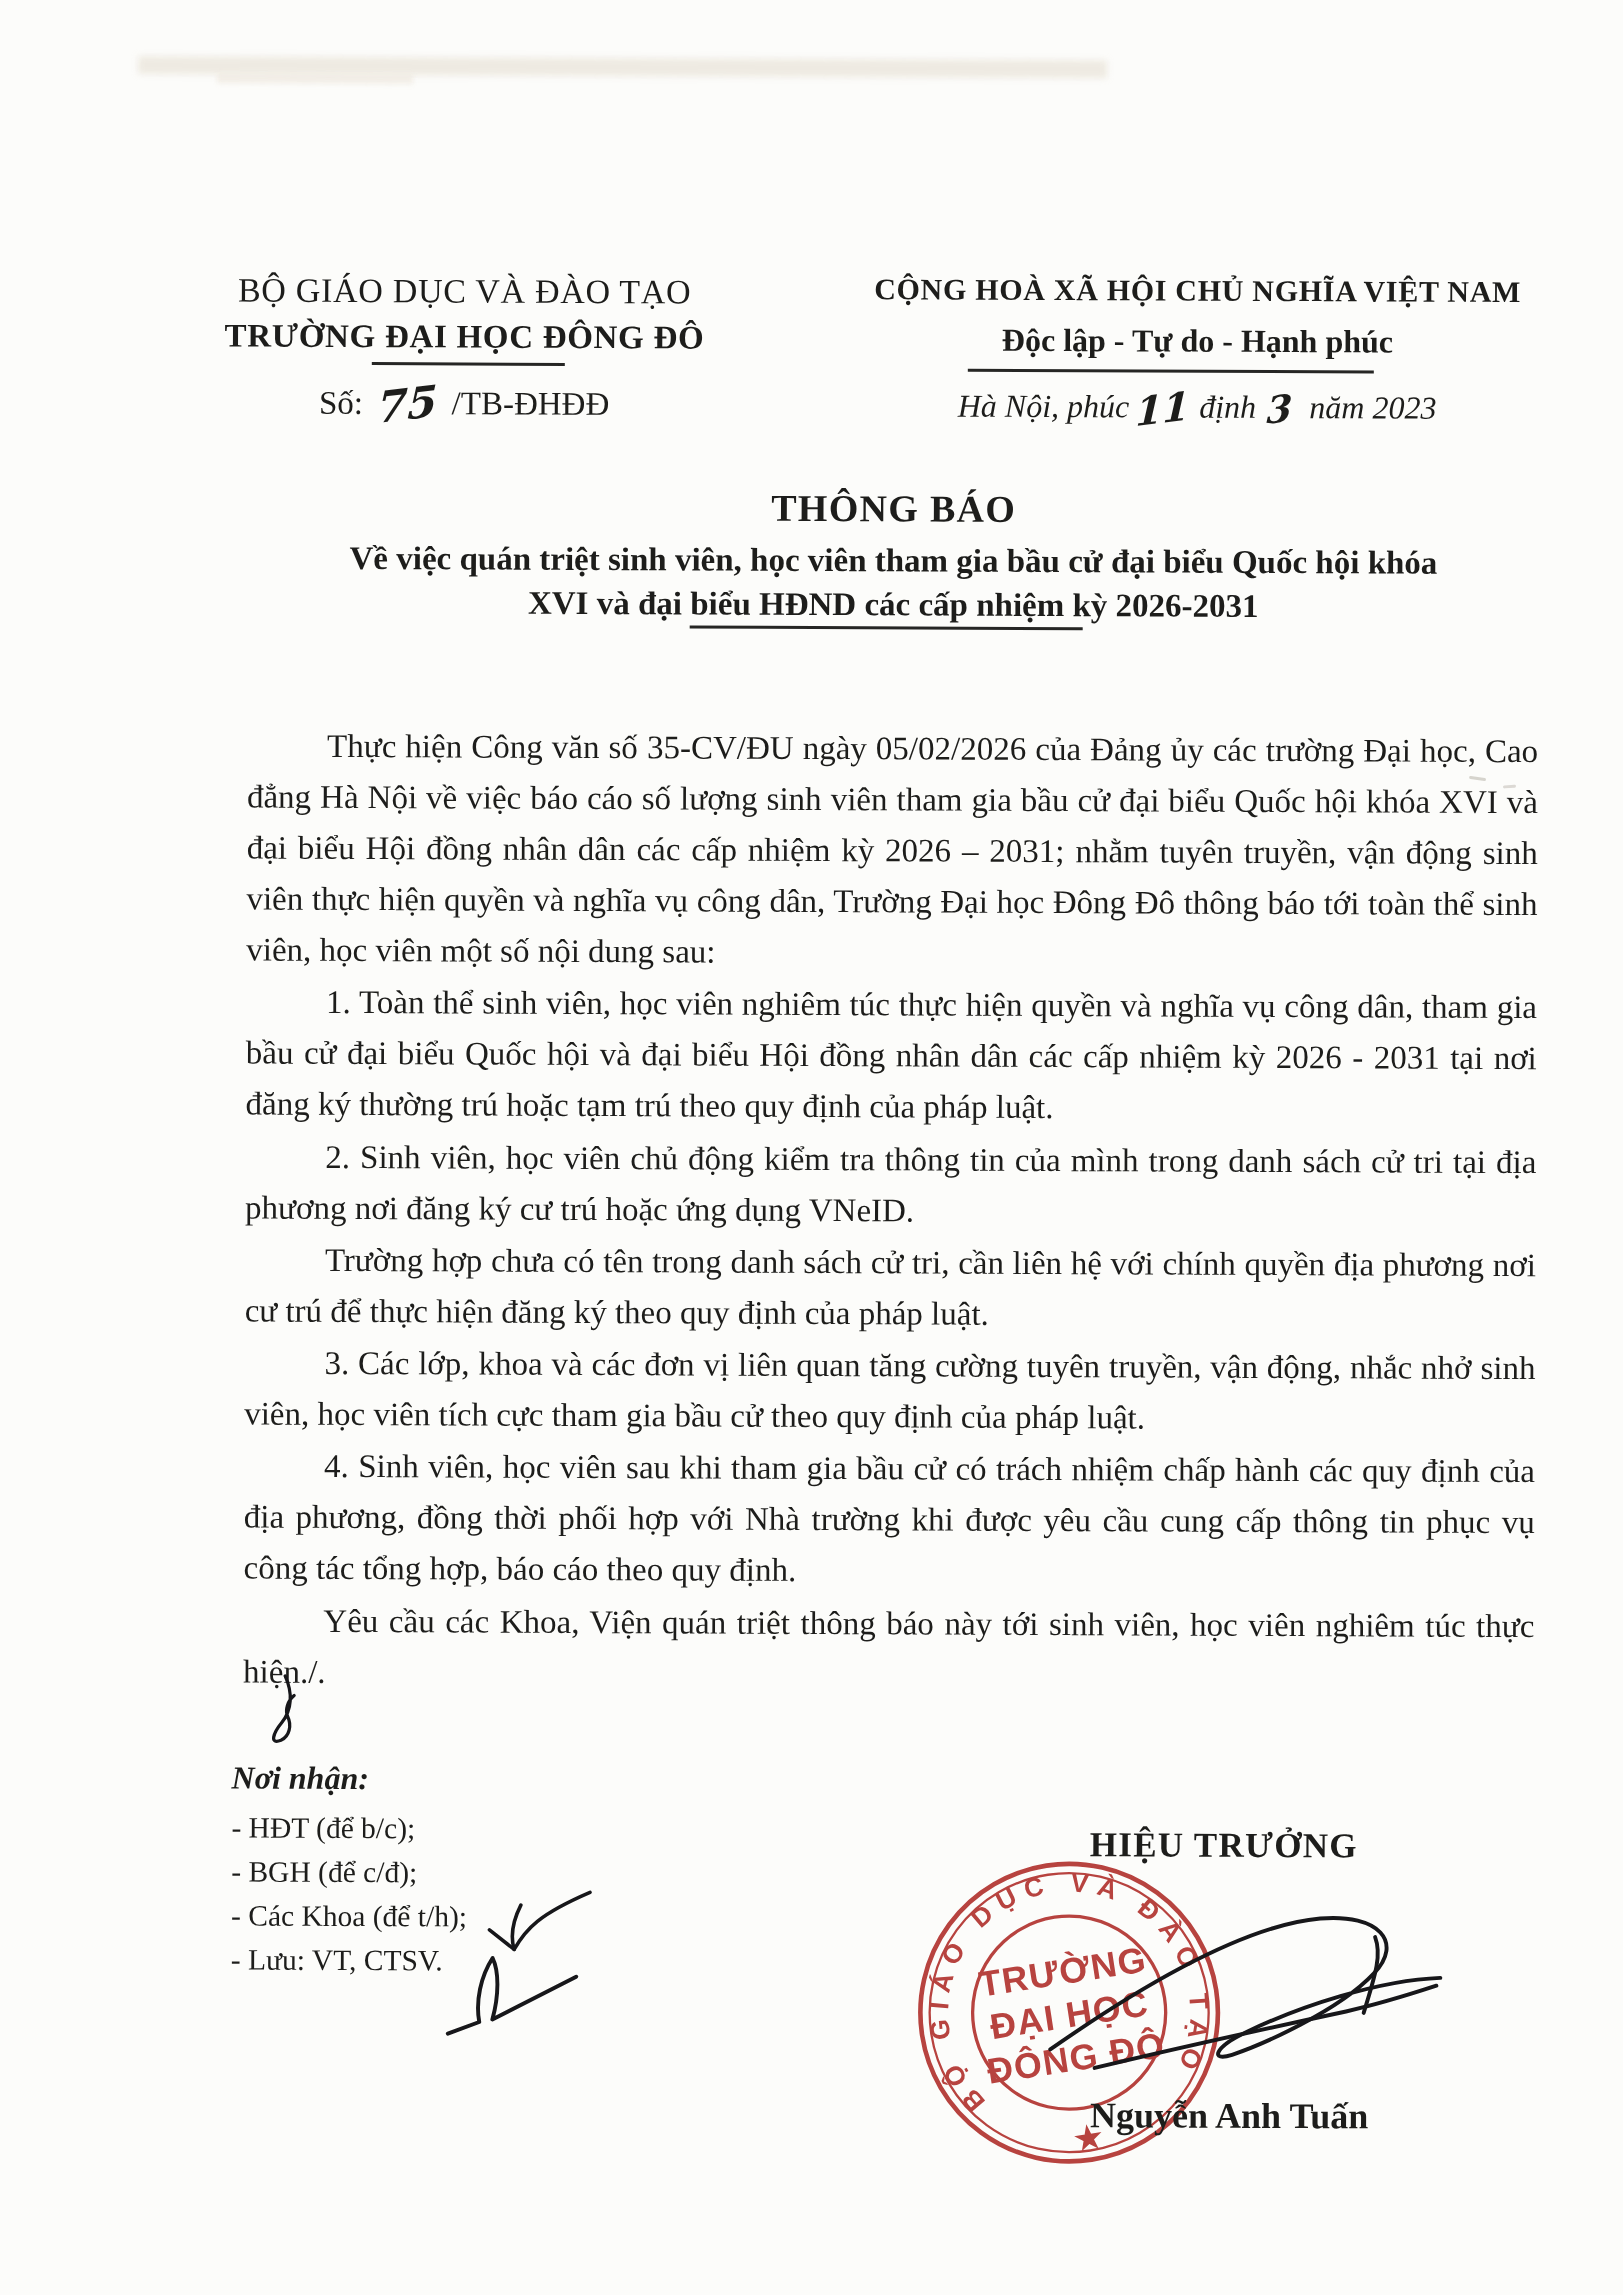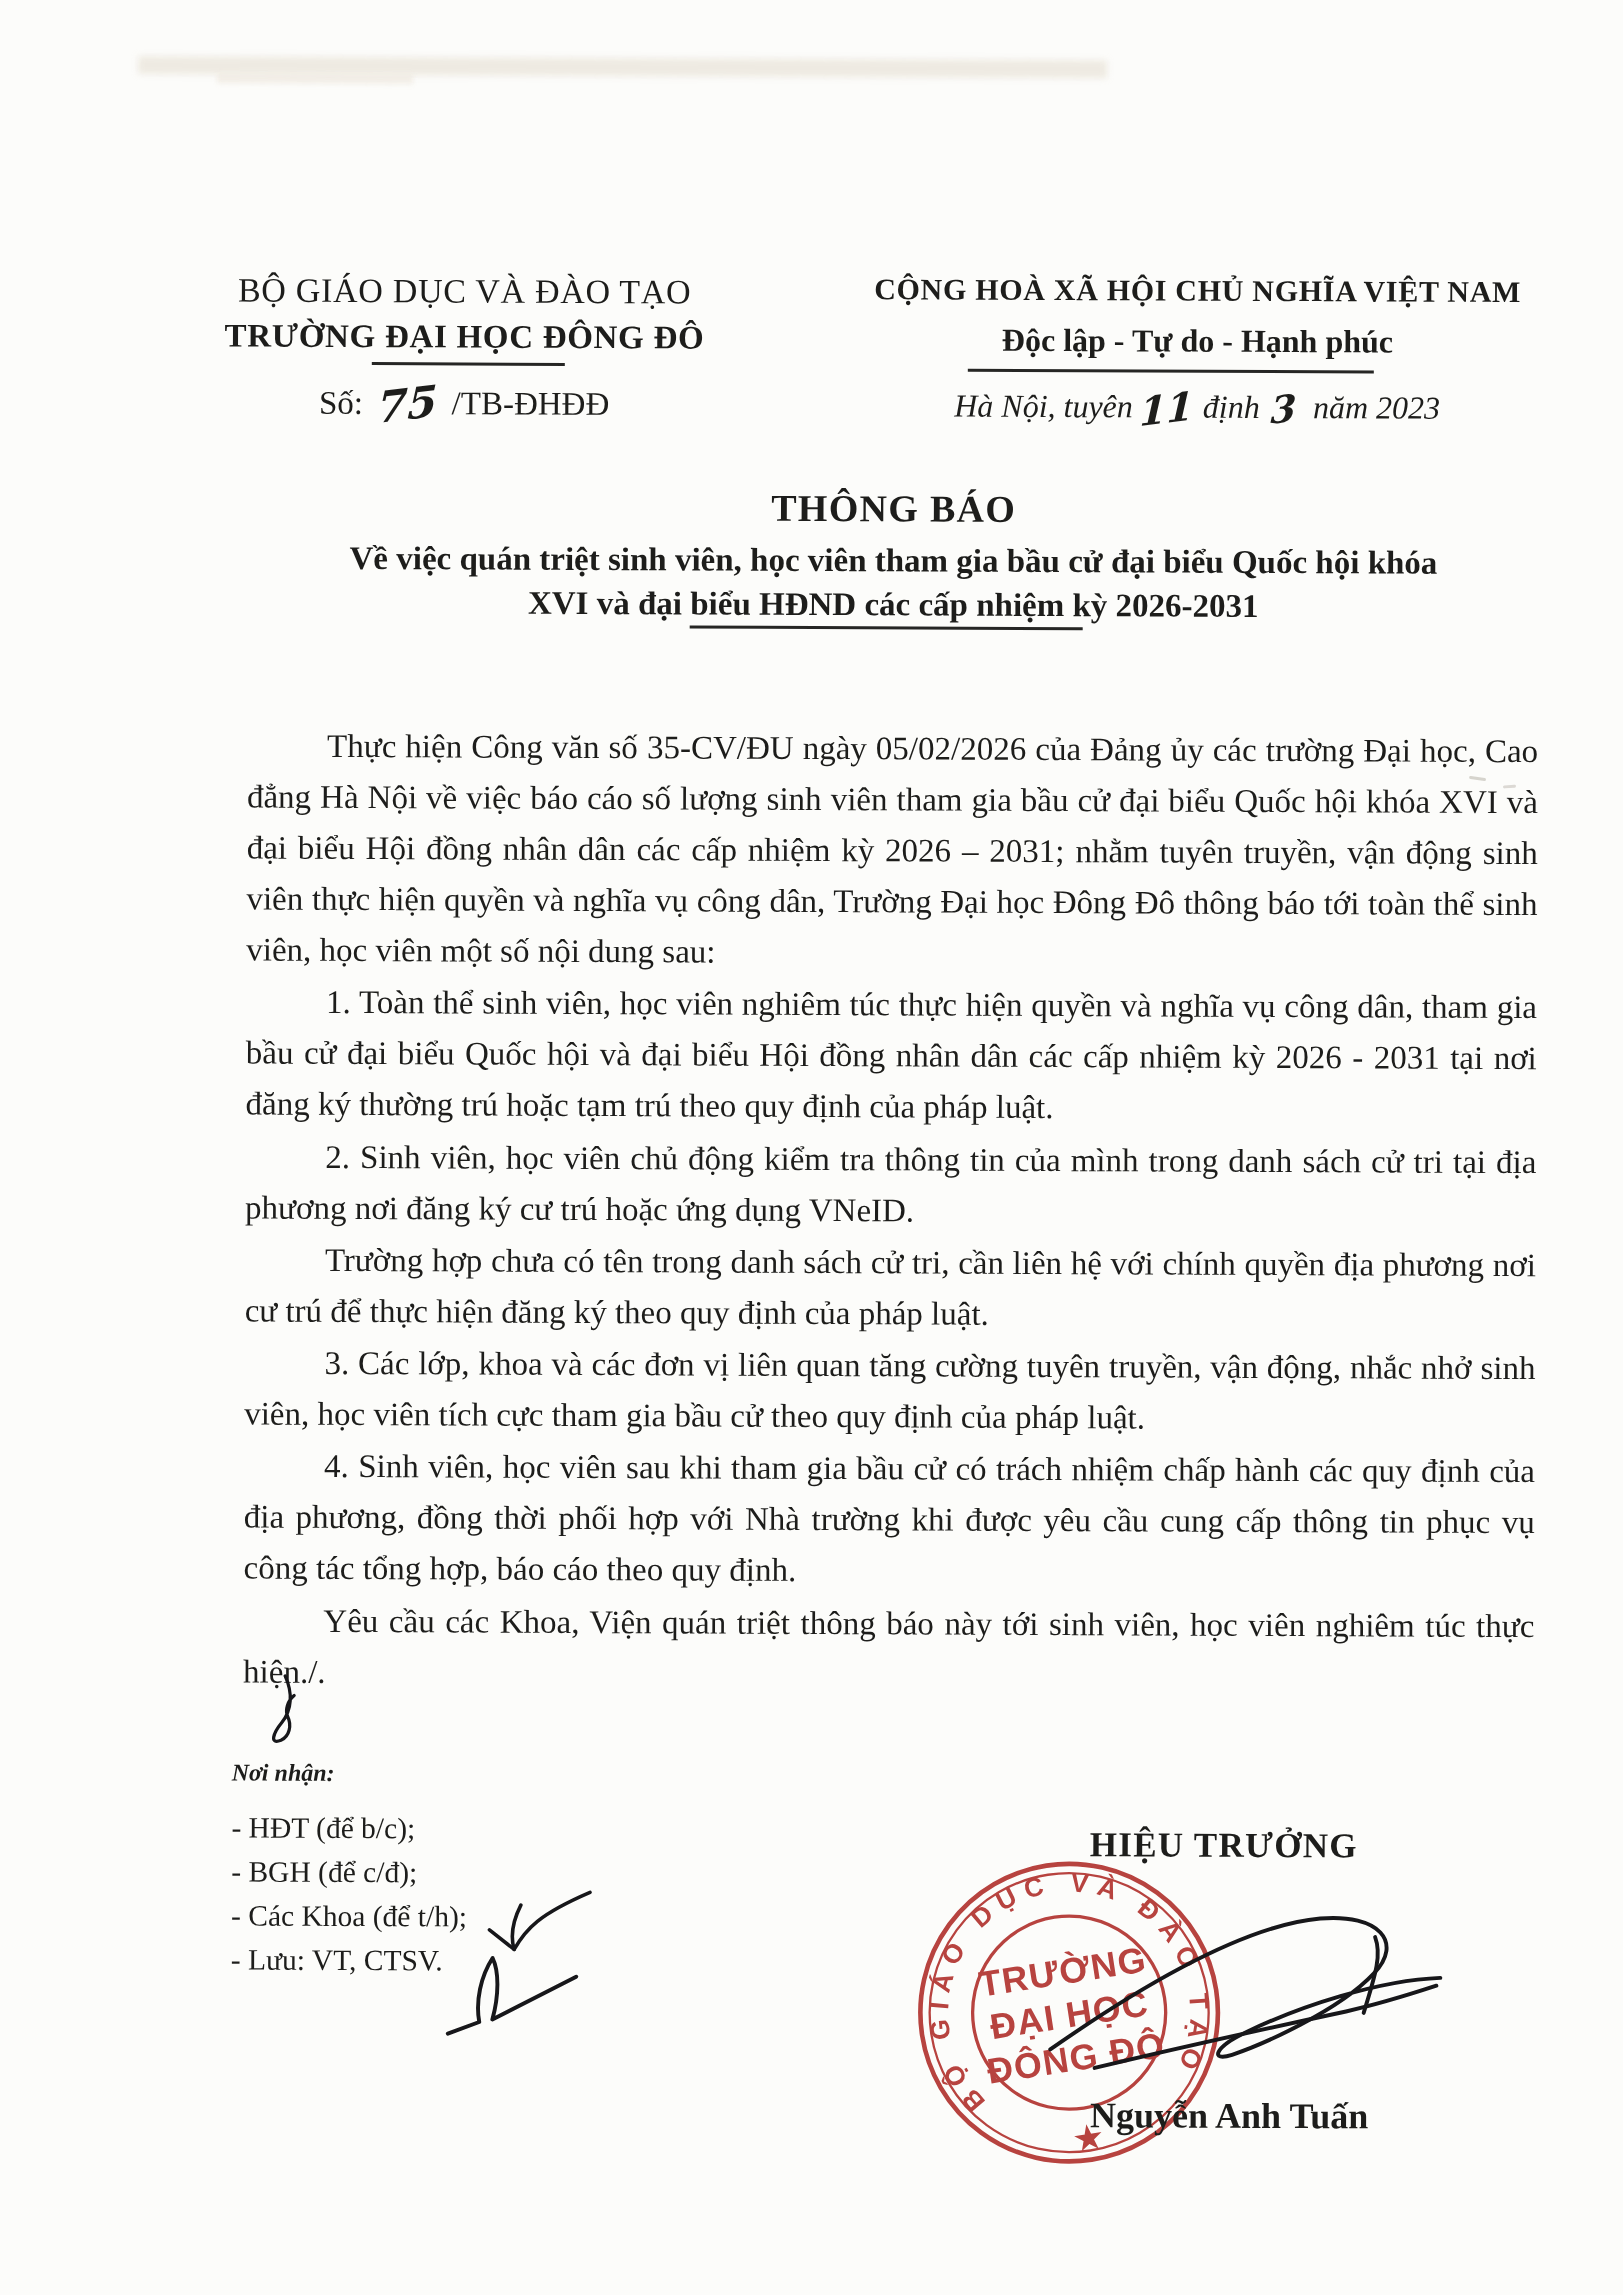--- a/index.html
+++ b/index.html
@@ -28,21 +28,21 @@
   
   .title{left:249px;top:486px;width:1291px;font-size:38px;font-weight:bold;letter-spacing:1.3px;}
   .sub1{left:249px;top:542px;width:1291px;font-size:33px;font-weight:bold;}
   .sub2{left:249px;top:586px;width:1291px;font-size:33px;font-weight:bold;}
   .u-sub{left:691px;top:626px;width:393px;}
   
   .body{left:249px;top:723px;width:1291px;font-size:33px;line-height:51px;text-align:justify;}
   .body p{margin:0;text-indent:80px;}
   .body p + p{margin-top:1.3px;}
   
-  .noinhan{left:238px;top:1762px;font-size:24px;font-weight:bold;font-style:italic;}
+  .noinhan{left:238px;top:1762px;font-size:32px;font-weight:bold;font-style:italic;}
   .recips{left:238px;top:1808px;font-size:29.5px;line-height:44px;}
   
   .signerTitle{left:1047px;top:1824px;width:367px;font-size:35px;font-weight:bold;letter-spacing:1.3px;}
   .signerName{left:1047px;top:2093px;width:380px;font-size:36px;font-weight:bold;}
   .sealwrap{left:898px;top:1833px;width:357px;height:357px;transform:rotate(-9deg);opacity:.92;}
   .sigwrap{left:1046px;top:1890px;width:412px;height:203px;}
   .ink{stroke:#17171a;stroke-width:6;fill:none;stroke-linecap:round;stroke-linejoin:round;}
   .sealfont{font-family:"Liberation Sans",sans-serif;font-weight:bold;fill:#b23430;}
   
   .smudge{left:137px;top:59px;width:969px;height:18.3px;background:rgba(216,206,186,.38);filter:blur(3.3px);}
@@ -65,21 +65,21 @@
     <div class="abs ctr university">TRƯỜNG ĐẠI HỌC ĐÔNG ĐÔ</div>
     <div class="abs rule u-univ"></div>
     <div class="abs ctr so-line">
       <span>Số:</span><span class="hand hand-so">75</span><span>/TB-ĐHĐĐ</span>
     </div>
 
     <div class="abs ctr national">CỘNG HOÀ XÃ HỘI CHỦ NGHĨA VIỆT NAM</div>
     <div class="abs ctr motto">Độc lập - Tự do - Hạnh phúc</div>
     <div class="abs rule u-motto"></div>
     <div class="abs ctr dateline">
-      <span>Hà Nội, tuyên</span><span class="hand hand-day">11</span><span>định</span><span class="hand hand-month">3</span><span>năm 2023</span>
+      <span>Hà Nội, phúc</span><span class="hand hand-day">11</span><span>định</span><span class="hand hand-month">3</span><span>năm 2023</span>
     </div>
 
     <div class="abs ctr title">THÔNG BÁO</div>
     <div class="abs ctr sub1">Về việc quán triệt sinh viên, học viên tham gia bầu cử đại biểu Quốc hội khóa</div>
     <div class="abs ctr sub2">XVI và đại biểu HĐND các cấp nhiệm kỳ 2026-2031</div>
     <div class="abs rule u-sub"></div>
 
     <div class="abs body">
       <p>Thực hiện Công văn số 35-CV/ĐU ngày 05/02/2026 của Đảng ủy các trường Đại học, Cao đẳng Hà Nội về việc báo cáo số lượng sinh viên tham gia bầu cử đại biểu Quốc hội khóa XVI và đại biểu Hội đồng nhân dân các cấp nhiệm kỳ 2026 – 2031; nhằm tuyên truyền, vận động sinh viên thực hiện quyền và nghĩa vụ công dân, Trường Đại học Đông Đô thông báo tới toàn thể sinh viên, học viên một số nội dung sau:</p>
       <p>1. Toàn thể sinh viên, học viên nghiêm túc thực hiện quyền và nghĩa vụ công dân, tham gia bầu cử đại biểu Quốc hội và đại biểu Hội đồng nhân dân các cấp nhiệm kỳ 2026 - 2031 tại nơi đăng ký thường trú hoặc tạm trú theo quy định của pháp luật.</p>

